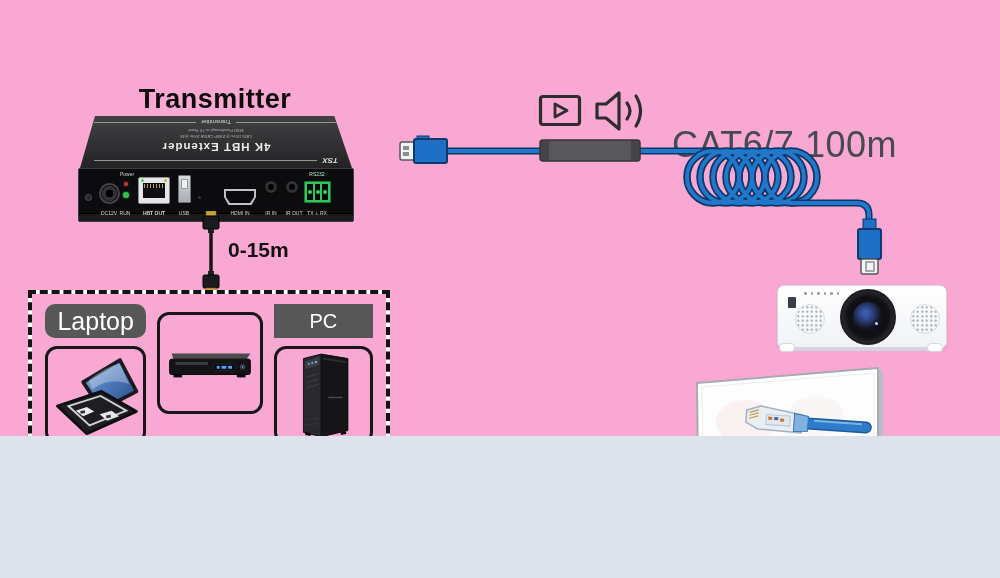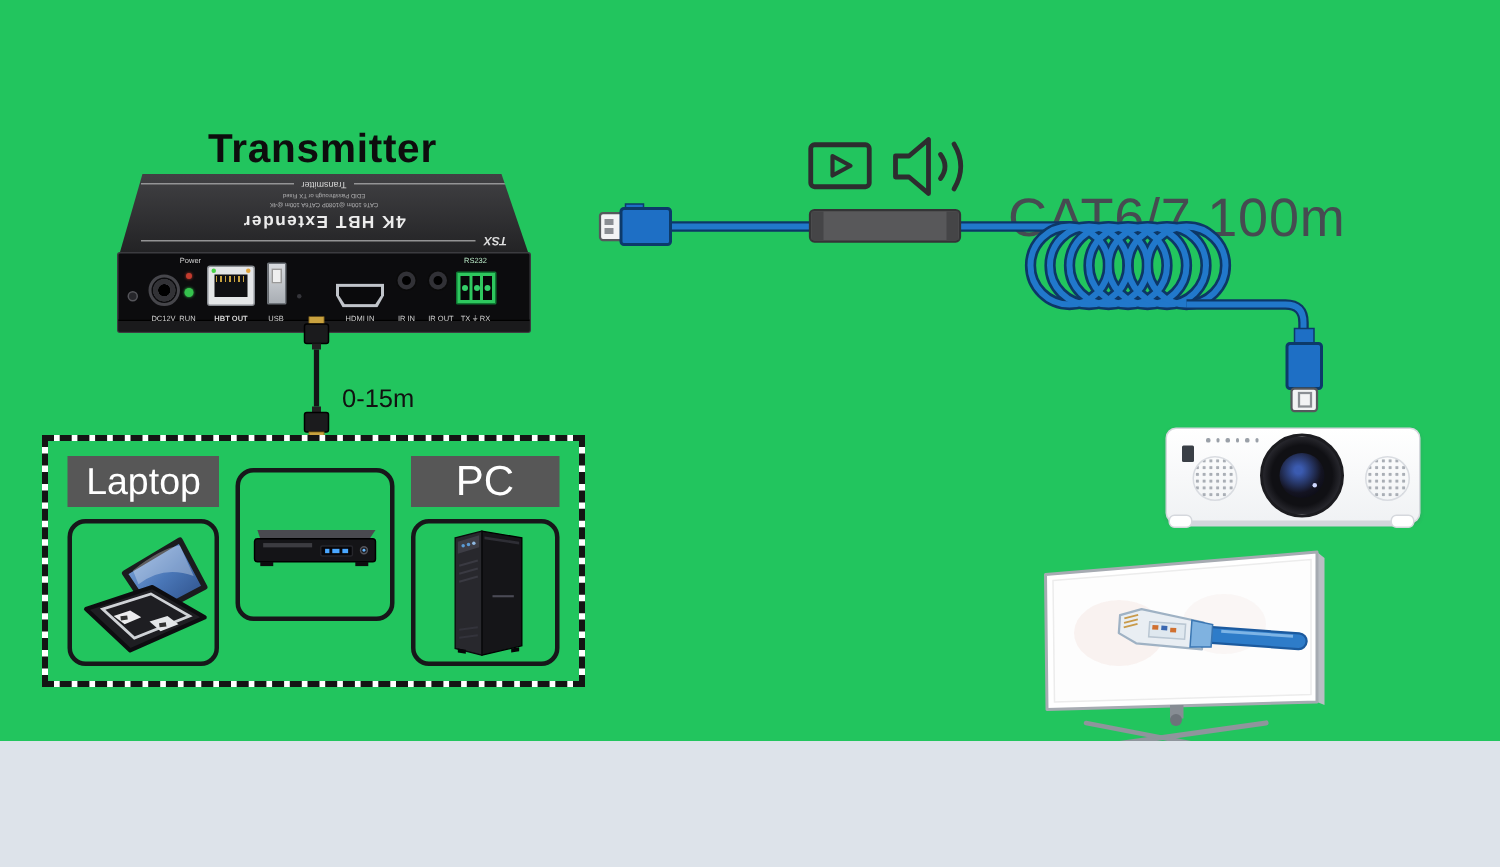--- a/index.html
+++ b/index.html
@@ -1,19 +1,19 @@
 <!DOCTYPE html>
 <html><head>
 <meta charset="utf-8">
 <style>
   * { margin:0; padding:0; box-sizing:border-box; }
   html,body { background:#dde3ea; }
   .stage {
-    position:relative; width:1000px; height:494px; overflow:hidden;
-    background:#22c55e; font-family:"Liberation Sans", sans-serif;
+    position:relative; width:1000px; height:436px; overflow:hidden;
+    background:#f9a8d4; font-family:"Liberation Sans", sans-serif;
   }
   .abs { position:absolute; }
 
   
   .tx-title { left:90px; top:84px; width:250px; text-align:center;
     font-size:27px; font-weight:800; color:#0d0d0d; letter-spacing:.5px; }
   .tx-top { left:80px; top:116px; width:272px; height:52px;
     clip-path:polygon(5.5% 0, 93.5% 0, 100% 100%, 0% 100%);
     background:linear-gradient(#414144, #232325); }
   .tx-top-rot { position:absolute; inset:3px 14px; transform:rotate(180deg);
@@ -57,31 +57,31 @@
   .hdmi-inner { position:absolute; inset:2px; background:#0a0a0c;
     clip-path:polygon(0 0,100% 0,100% 50%,86% 100%,14% 100%,0 50%); }
   .irjack { top:12px; width:12px; height:12px; border-radius:50%;
     background:#000; border:3px solid #313136; box-shadow:0 0 0 1px #0a0a0a; }
   .rs232-blk { left:225px; top:12px; width:27px; height:22px; background:#2ec75e;
     border:1px solid #0e7a33; border-radius:1px; display:flex; gap:2px; padding:2px; }
   .rs-slot { flex:1; background:#070709; display:flex; }
   .rs-screw { width:4px; height:4px; border-radius:50%; background:#35d06a; margin:auto; }
 
   
-  .len-label { left:228px; top:256px; font-size:17px; font-weight:normal; color:#111; }
+  .len-label { left:228px; top:238px; font-size:21px; font-weight:bold; color:#111; }
 
   
   .srcbox { left:28px; top:290px; width:362px; height:168px; border:4px solid #fff; }
   .srcbox-dash { position:absolute; inset:-4px; border:4px dashed #141414; }
   .src-grid { position:absolute; inset:0; display:flex; gap:11px; padding:10px 13px; }
   .src-col { display:flex; flex-direction:column; }
   .src-col.c0 { width:102px; } .src-col.c1 { width:106px; } .src-col.c2 { width:100px; }
   .src-label { height:38px; background:#575757; color:#fff; display:flex;
     align-items:center; justify-content:center; white-space:nowrap; }
-  .src-label.l0 { font-size:25px; } .src-label.l1 { font-size:19px; } .src-label.l2 { font-size:28px; font-weight:500; }
+  .src-label.l0 { font-size:25px;border-radius:10px; } .src-label.l1 { font-size:19px; } .src-label.l2 { font-size:20px; font-weight:500; }
   .src-cell { height:102px; margin-top:8px; border:3px solid #17171a; border-radius:12px;
     display:flex; align-items:center; justify-content:center; }
 
   
   .cat-label { left:672px; top:124px; font-size:36px; color:#464b51; letter-spacing:.5px; }
 
   
   .projector { left:777px; top:285px; width:170px; height:64px;
     background:linear-gradient(#ffffff,#f0f2f4); border:1px solid #d5d8dd;
     border-radius:7px; box-shadow:0 1px 2px rgba(90,100,115,.25); }

